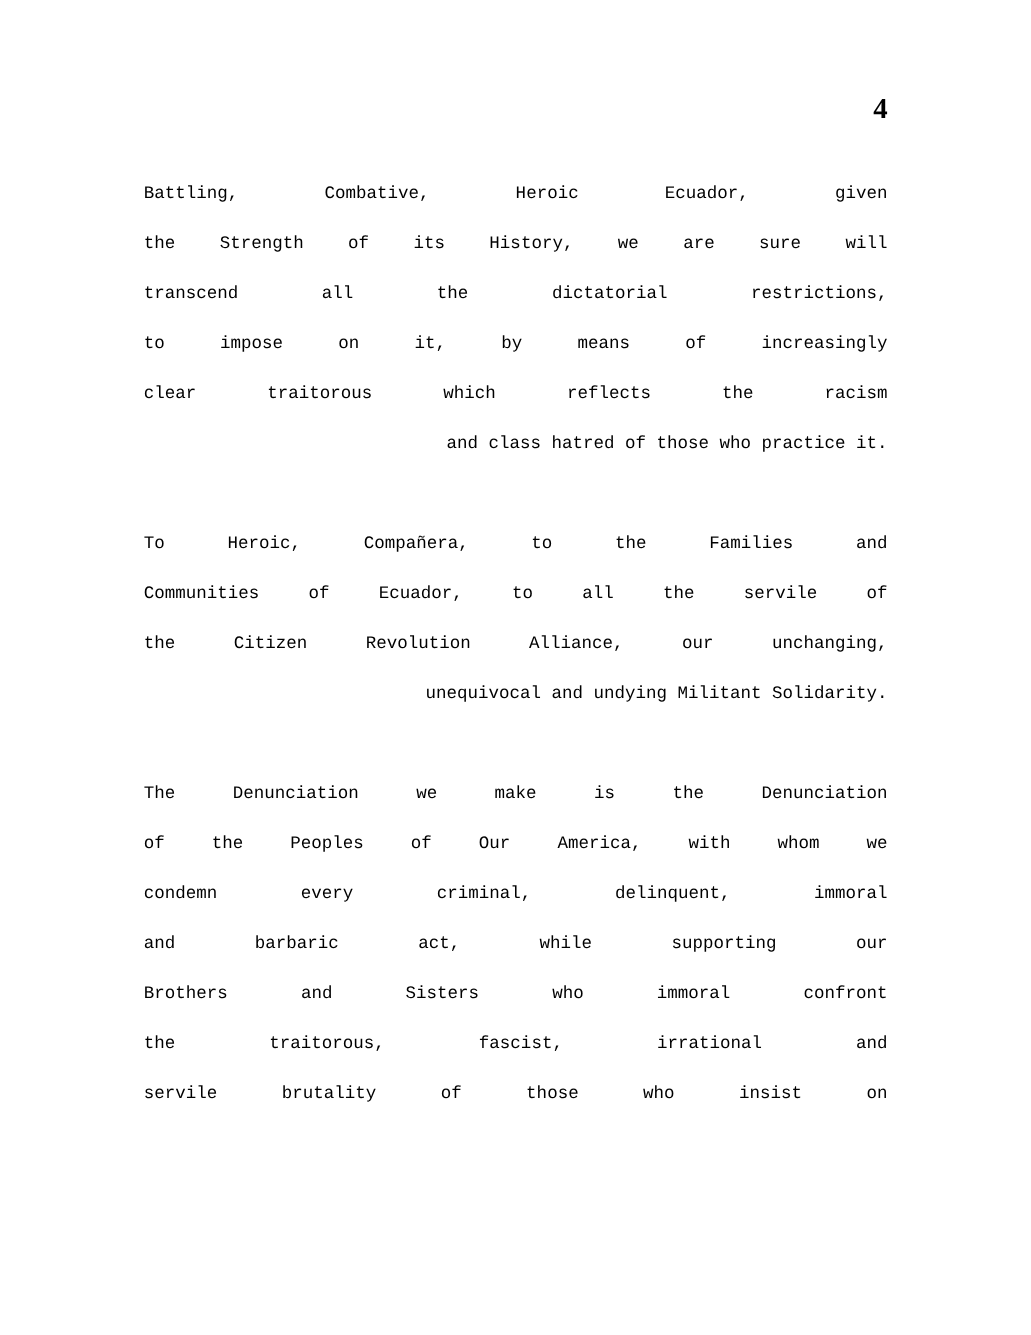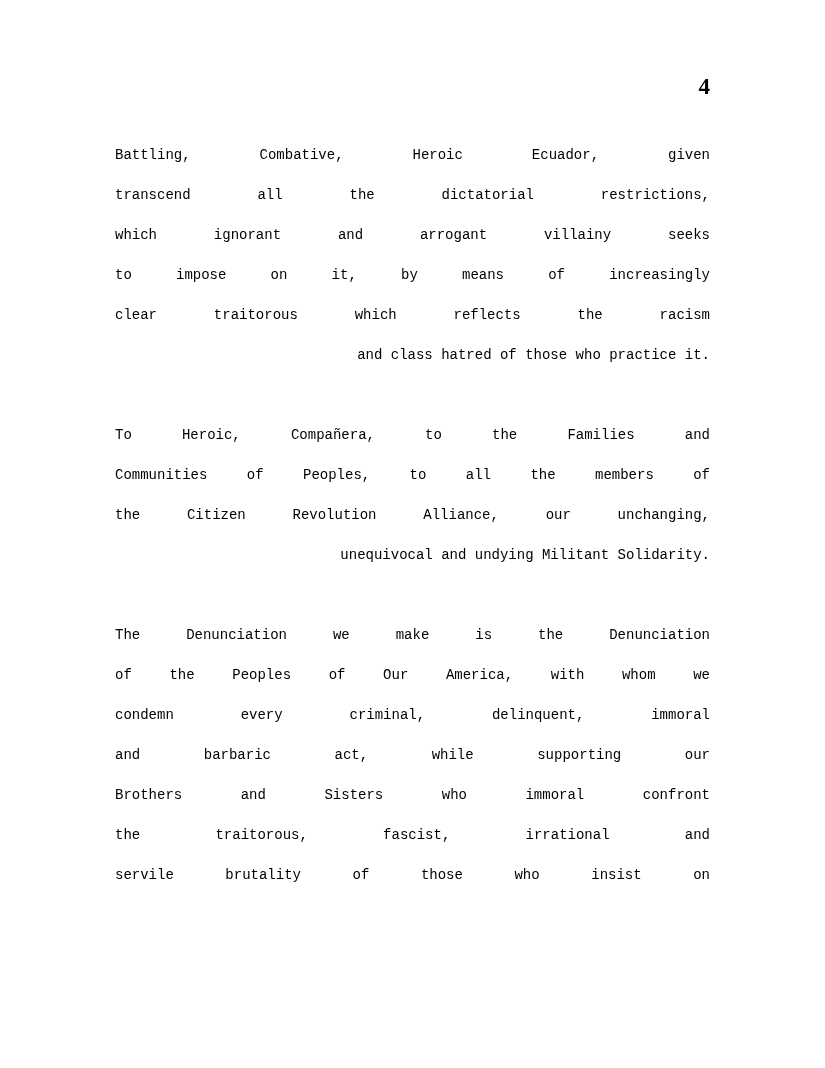--- a/index.html
+++ b/index.html
@@ -47,29 +47,29 @@
     }
   </style>
 </head>
 <body>
 
 <div class="page">
   <div class="page-number">4</div>
   <div class="body-text">
       <div class="para">
         <div class="line just">Battling, Combative, Heroic Ecuador, given</div>
+        <div class="line just">the Strength of its History, we are sure will</div>
         <div class="line just">transcend all the dictatorial restrictions,</div>
-        <div class="line just">which ignorant and arrogant villainy seeks</div>
         <div class="line just">to impose on it, by means of increasingly</div>
         <div class="line just">clear traitorous which reflects the racism</div>
         <div class="line">and class hatred of those who practice it.</div>
       </div>
       <div class="para">
         <div class="line just">To Heroic, Compañera, to the Families and</div>
-        <div class="line just">Communities of Peoples, to all the members of</div>
+        <div class="line just">Communities of Ecuador, to all the servile of</div>
         <div class="line just">the Citizen Revolution Alliance, our unchanging,</div>
         <div class="line">unequivocal and undying Militant Solidarity.</div>
       </div>
       <div class="para">
         <div class="line just">The Denunciation we make is the Denunciation</div>
         <div class="line just">of the Peoples of Our America, with whom we</div>
         <div class="line just">condemn every criminal, delinquent, immoral</div>
         <div class="line just">and barbaric act, while supporting our</div>
         <div class="line just">Brothers and Sisters who immoral confront</div>
         <div class="line just">the traitorous, fascist, irrational and</div>

